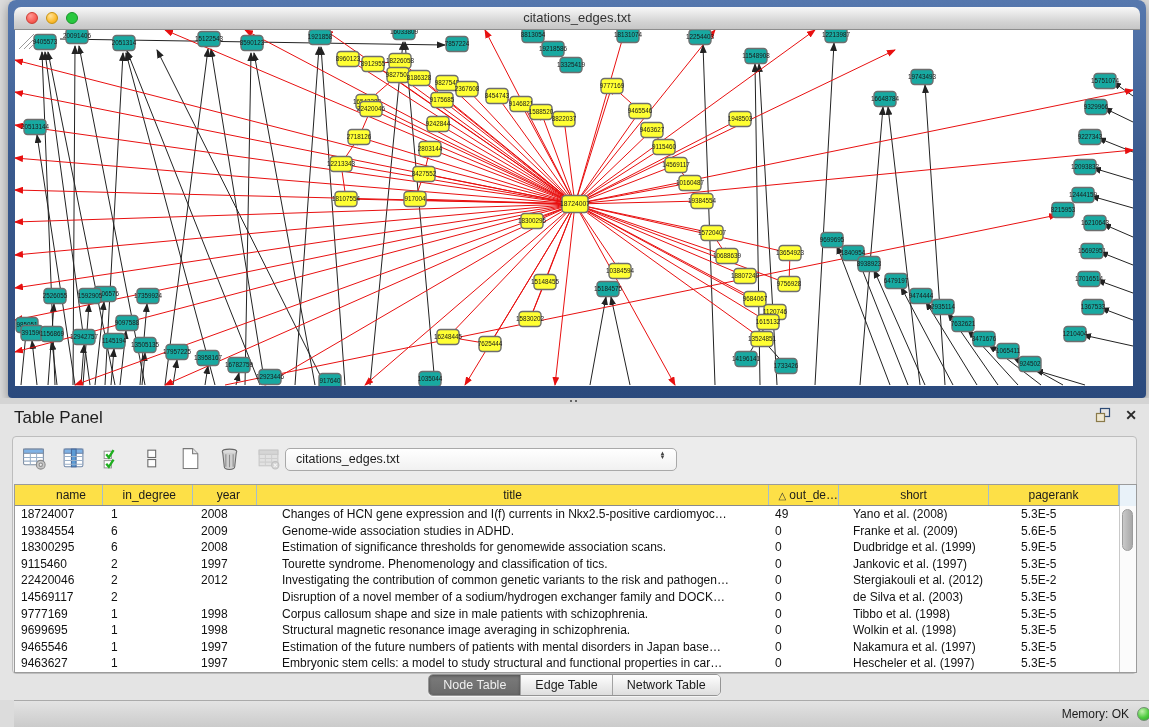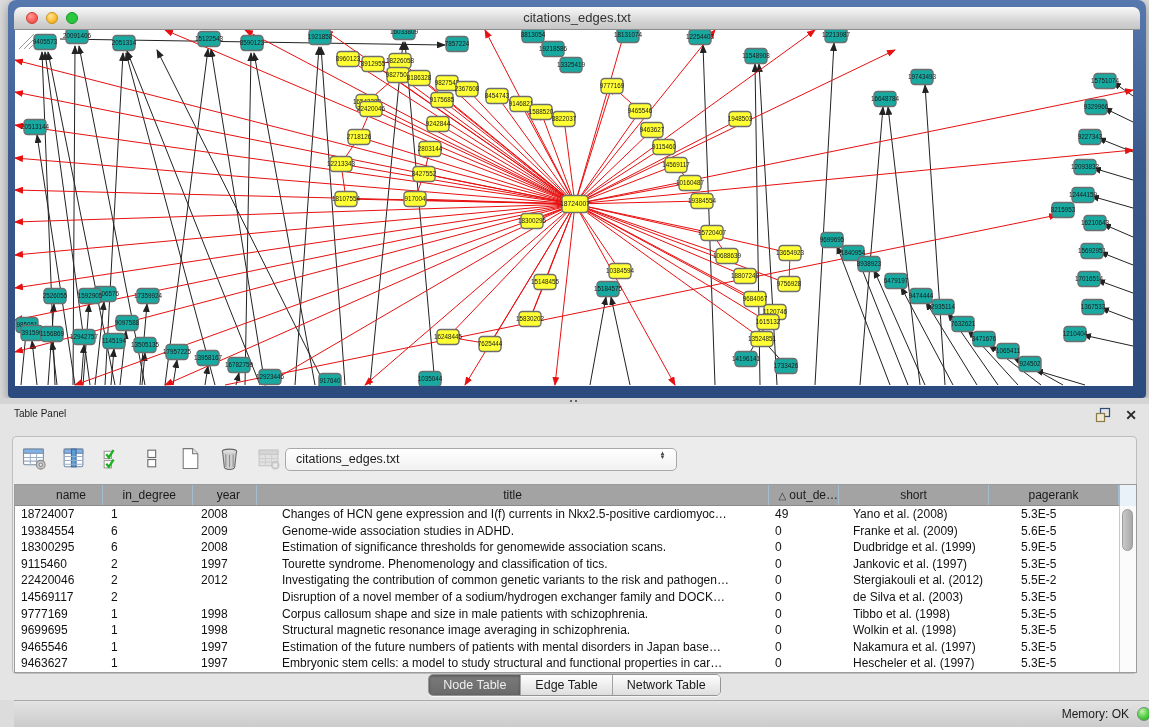--- a/index.html
+++ b/index.html
@@ -37,21 +37,21 @@
   .canvas svg{position:absolute;left:0;top:0;}
   .grip{position:absolute;right:2px;bottom:2px;width:20px;height:20px;}
   
   .split{position:absolute;left:0;top:398px;width:1149px;height:6px;background:#d4d4d4;}
   .split-handle{position:absolute;left:569px;top:1px;width:9px;height:4px;
     background:radial-gradient(circle 1.5px at 2px 2px,#666 60%,transparent 62%),
                radial-gradient(circle 1.5px at 7px 2px,#666 60%,transparent 62%);}
   
   .table-panel{position:absolute;left:0;top:404px;width:1149px;height:296px;background:#e4e4e4;}
   .panel-titlebar{position:absolute;left:0;top:0;width:100%;height:24px;}
-  .panel-title{position:absolute;left:14px;top:4px;font-size:10px;color:#1d1d1d;}
+  .panel-title{position:absolute;left:14px;top:4px;font-size:17px;color:#1d1d1d;}
   .panel-btns{position:absolute;right:12px;top:3px;display:flex;gap:13px;align-items:center;}
   .panel-btn{cursor:default;line-height:0;}
   .xglyph{font-size:14px;font-weight:bold;color:#2a2a2a;line-height:16px;}
   .groupbox{position:absolute;left:12px;top:32px;width:1123px;height:236px;
     border:1px solid #bdbdbd;border-radius:4px;background:#ececec;}
   
   .ttoolbar{position:absolute;left:20px;top:40px;height:32px;display:flex;align-items:center;gap:11px;}
   .tbtn{width:28px;height:28px;display:flex;align-items:center;justify-content:center;}
   .tbtn.disabled{opacity:.9;}
   .fx{font-family:"DejaVu Serif",serif;font-style:italic;font-weight:bold;font-size:15px;color:#222;}
@@ -60,21 +60,21 @@
     position:absolute;left:285px;top:44px;width:392px;height:23px;
     background:linear-gradient(#ffffff,#f1f1f1);
     border:1px solid #a9a9a9;border-radius:5px;box-sizing:border-box;
     font-size:12.5px;color:#1b1b1b;line-height:21px;padding-left:10px;
   }
   .sel-arrows{position:absolute;right:9px;top:2px;width:9px;font-size:6px;line-height:4px;
     color:#444;text-align:center;letter-spacing:0;}
   
   .dtable{position:absolute;left:14px;top:80px;width:1121px;height:187px;
     background:#fff;border:1px solid #9b9b9b;}
-  .thead{display:flex;height:21px;background:#a3a3a3;border-bottom:1px solid #8a8a8a;box-sizing:border-box;}
+  .thead{display:flex;height:21px;background:#fde047;border-bottom:1px solid #8a8a8a;box-sizing:border-box;}
   .th{box-sizing:border-box;border-right:1px solid #a3bdd0;font-size:12px;color:#1b1b1b;
       line-height:20px;overflow:hidden;white-space:nowrap;}
   .th.r{text-align:right;padding-right:16px;}
   .th.c{text-align:center;}
   .th.l{text-align:right;padding-left:5px;}
   .tri{font-size:10px;margin-right:3px;color:#333;}
   .tbody .row{display:flex;height:16.6px;}
   .cell{box-sizing:border-box;font-size:12px;color:#111;line-height:16.5px;
         overflow:hidden;white-space:nowrap;}
   .vscroll{position:absolute;right:0;top:21px;bottom:0;width:17px;background:#fbfbfb;

